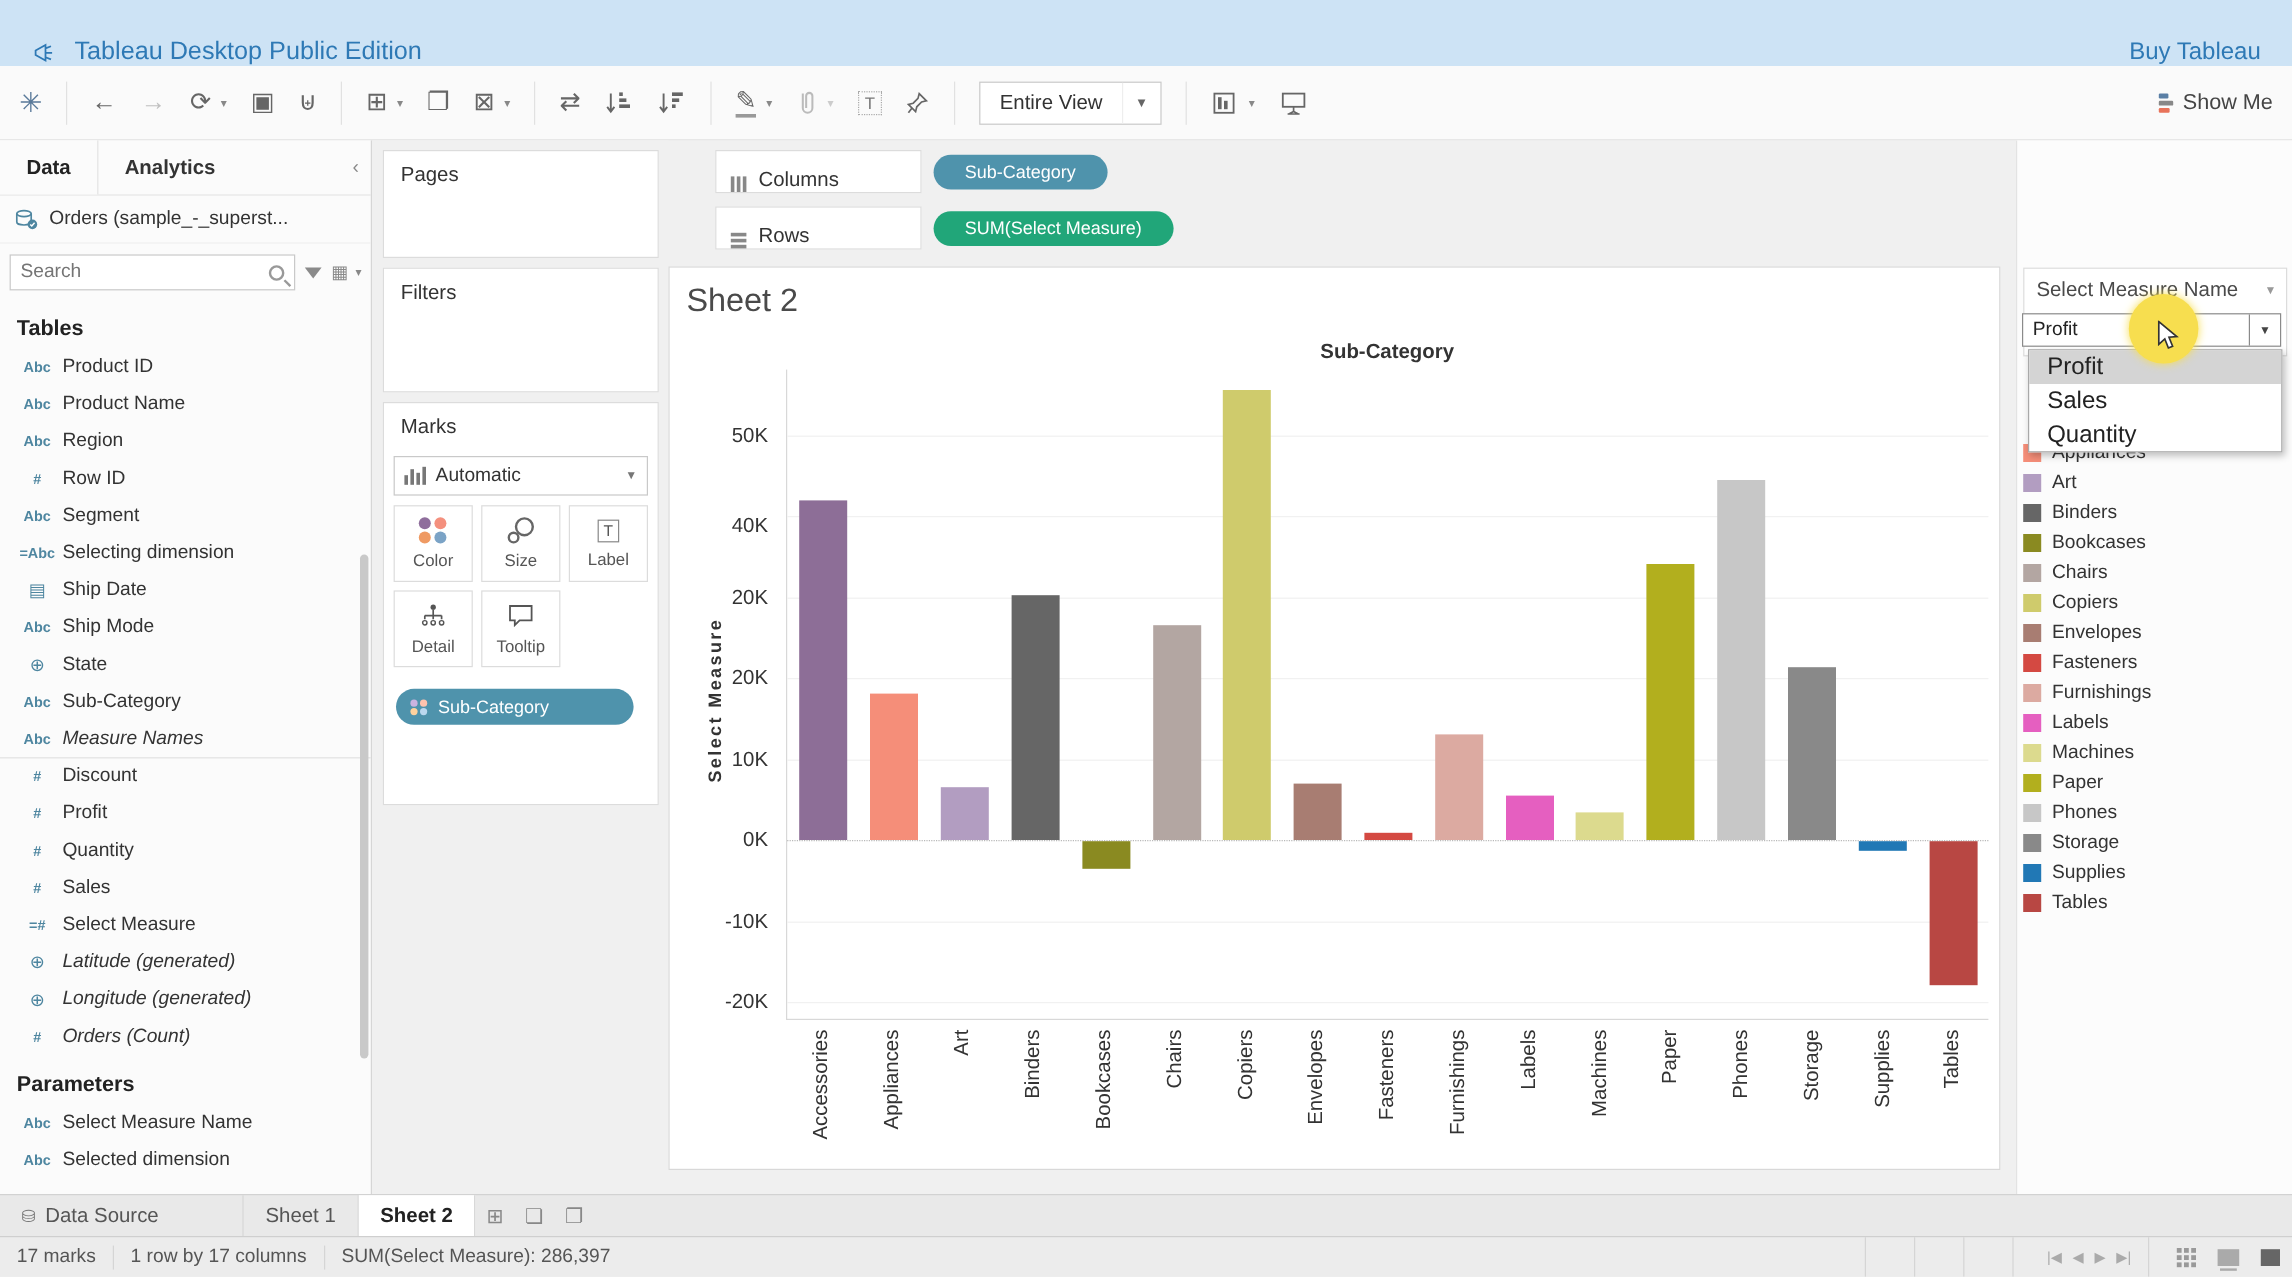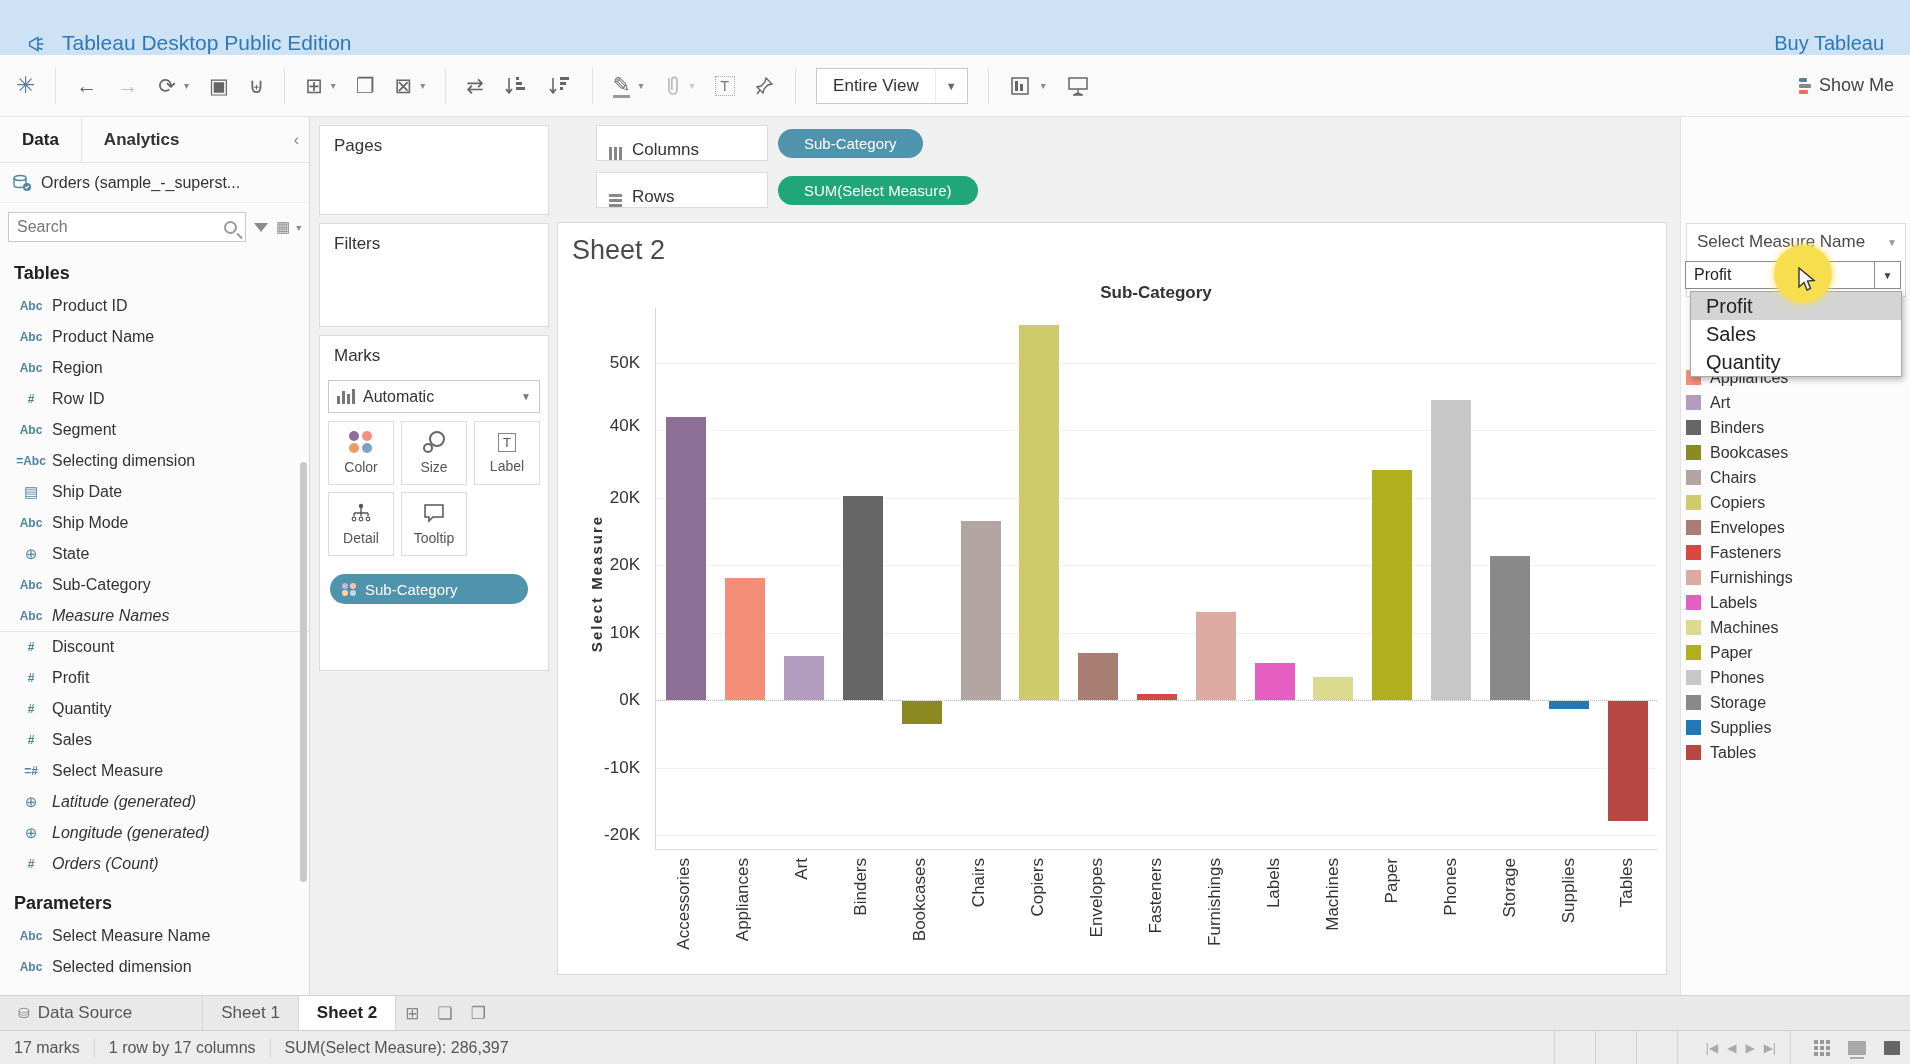--- a/index.html
+++ b/index.html
@@ -447,21 +447,21 @@
         </div>
         <div class="pill green">SUM(Select Measure)</div>
       </div>
 
       <div class="sheet-card">
         <div class="sheet-title">Sheet 2</div>
         <div class="chart-title">Sub-Category</div>
         <div class="ylab">Select Measure</div>
         <div class="yticks" id="yticks">
             <div class="ytick" style="top: 44.5px;">50K</div>
-            <div class="ytick" style="top: 108px;">40K</div>
+            <div class="ytick" style="top: 120px;">40K</div>
             <div class="ytick" style="top: 179.5px;">20K</div>
             <div class="ytick" style="top: 247px;">20K</div>
             <div class="ytick" style="top: 314.5px;">10K</div>
             <div class="ytick" style="top: 382px;">0K</div>
             <div class="ytick" style="top: 449.5px;">-10K</div>
             <div class="ytick" style="top: 517px;">-20K</div>
           </div>
         <div class="plot" id="plot">
             <div class="gridline" style="top: 54.5px;"></div>
             <div class="gridline" style="top: 122px;"></div>

